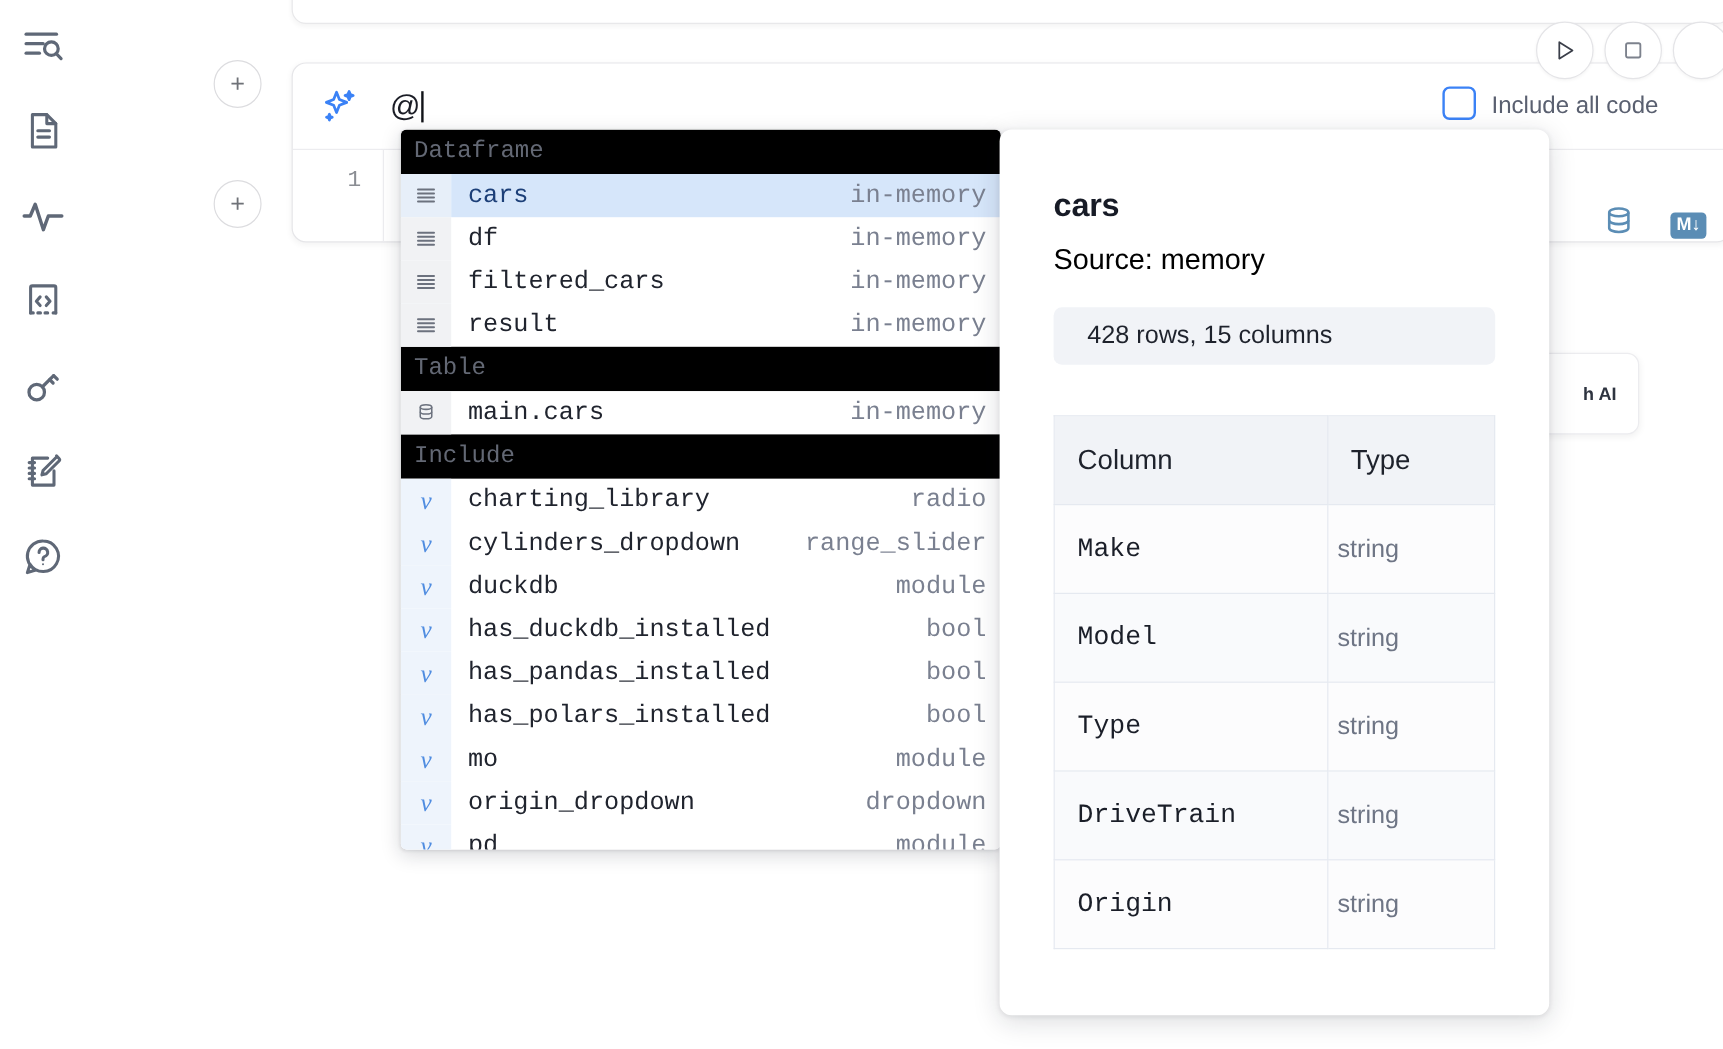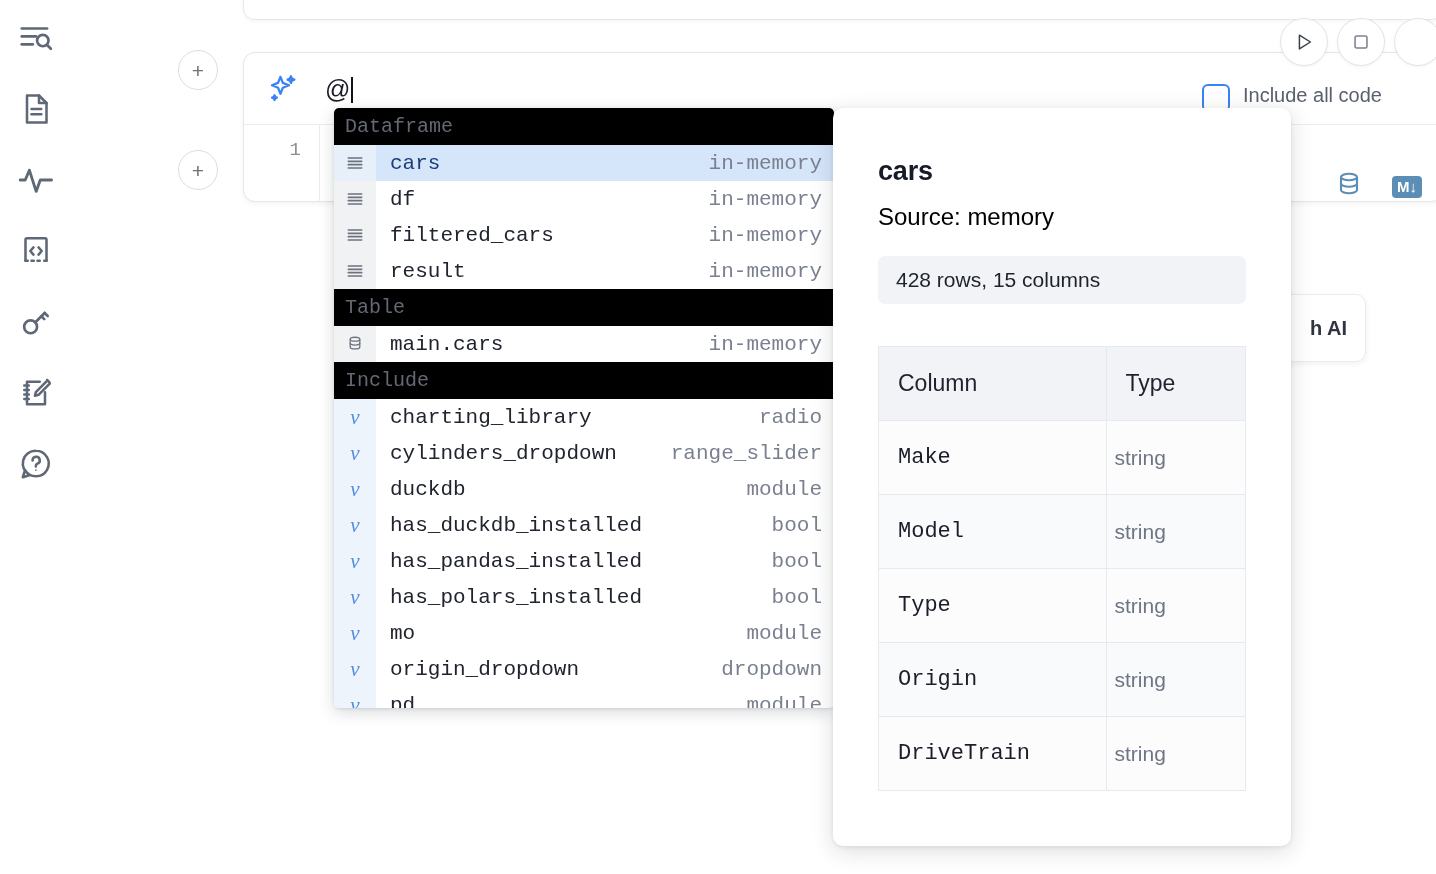--- a/index.html
+++ b/index.html
@@ -95,37 +95,37 @@
   .round-btn {
     width: 48px; height: 48px; border-radius: 50%;
     border: 1.4px solid #e4e4e7; background: #ffffff;
     display: flex; align-items: center; justify-content: center;
     box-shadow: 0 1px 3px rgba(0,0,0,0.05); cursor: pointer;
   }
 
   
   .include-row {
     position: absolute; left: 1202px; top: 72px;
-    display: flex; align-items: flex-start; gap: 13px; margin-top: 12px;
+    display: flex; align-items: flex-end; gap: 13px;
   }
   .chk {
     width: 28px; height: 28px; border: 2px solid #3b82f6;
     border-radius: 6px; background: #ffffff; cursor: pointer;
   }
   .include-label {
     font-size: 20px; color: #5a6070; font-family: "Liberation Sans", sans-serif;
   }
 
   
   .ai-chip {
     position: absolute; left: 1246px; top: 294px; width: 120px; height: 68px;
     background: #ffffff; border: 1px solid #ececef; border-radius: 10px;
     box-shadow: 0 2px 6px rgba(0,0,0,0.06);
     display: flex; align-items: center; justify-content: flex-end;
-    padding-right: 18px; font-size: 20px; font-weight: bold; color: #2e3440;
+    padding-right: 18px; font-size: 15px; font-weight: bold; color: #2e3440;
     overflow: hidden;
   }
 
   
   .ac {
     position: absolute; left: 334px; top: 108px; width: 500px; height: 600px;
     background: #ffffff; border-radius: 5px;
     box-shadow: 0 4px 16px rgba(20,25,40,0.17), 0 1px 3px rgba(20,25,40,0.10);
     overflow: hidden; z-index: 30;
   }
@@ -164,21 +164,21 @@
     box-shadow: 0 5px 22px rgba(20,25,40,0.15), 0 1px 4px rgba(20,25,40,0.08);
     z-index: 40; overflow: hidden; padding: 0 45px;
   }
   .d-title {
     margin-top: 48px; font-size: 27px; font-weight: bold; color: #171b26;
     letter-spacing: -0.2px;
   }
   .d-source { margin-top: 16px; font-size: 24px; color: #000000; }
   .d-stats {
     margin-top: 25px; background: #f1f3f7; border-radius: 7px;
-    height: 48px; display: flex; align-items: center; padding-left: 18px;
+    height: 48px; display: flex; align-items: center; padding-left: 28px;
     font-size: 21px; color: #1e222c;
   }
   .d-table { margin-top: 42px; width: 100%; border-collapse: collapse; }
   .d-table th, .d-table td {
     border: 1px solid #e5e9f0; text-align: left; height: 74px;
     padding-left: 19px; vertical-align: middle;
   }
   .d-table th {
     background: #f1f3f7; font-weight: normal; font-size: 23px; color: #1e222c;
   }
@@ -491,24 +491,24 @@
           </tr>
           <tr>
             <td class="col-name">Model</td>
             <td class="col-type">string</td>
           </tr>
           <tr>
             <td class="col-name">Type</td>
             <td class="col-type">string</td>
           </tr>
           <tr>
-            <td class="col-name">Origin</td>
+            <td class="col-name">DriveTrain</td>
             <td class="col-type">string</td>
           </tr>
           <tr>
-            <td class="col-name">DriveTrain</td>
+            <td class="col-name">Origin</td>
             <td class="col-type">string</td>
           </tr>
         </tbody>
     </table>
   </div>
 
 </div>
 
 </body></html>

